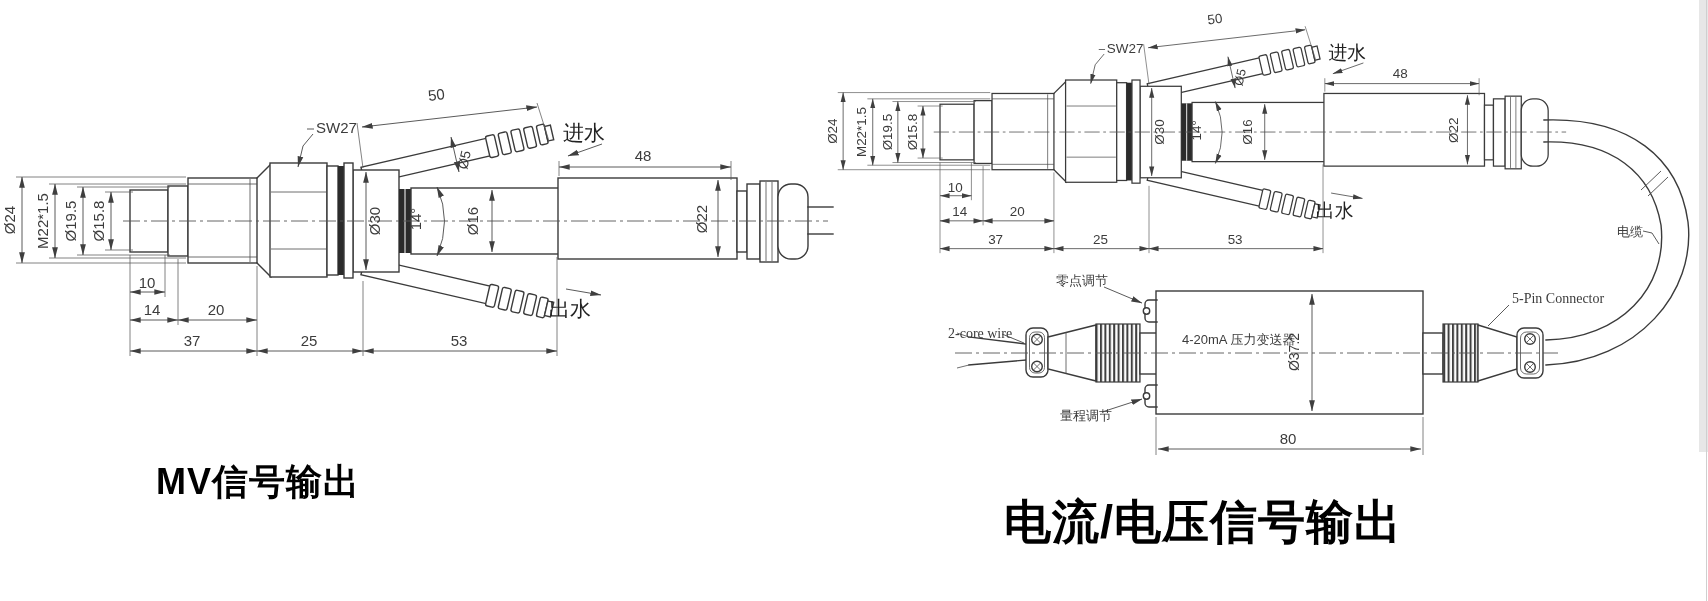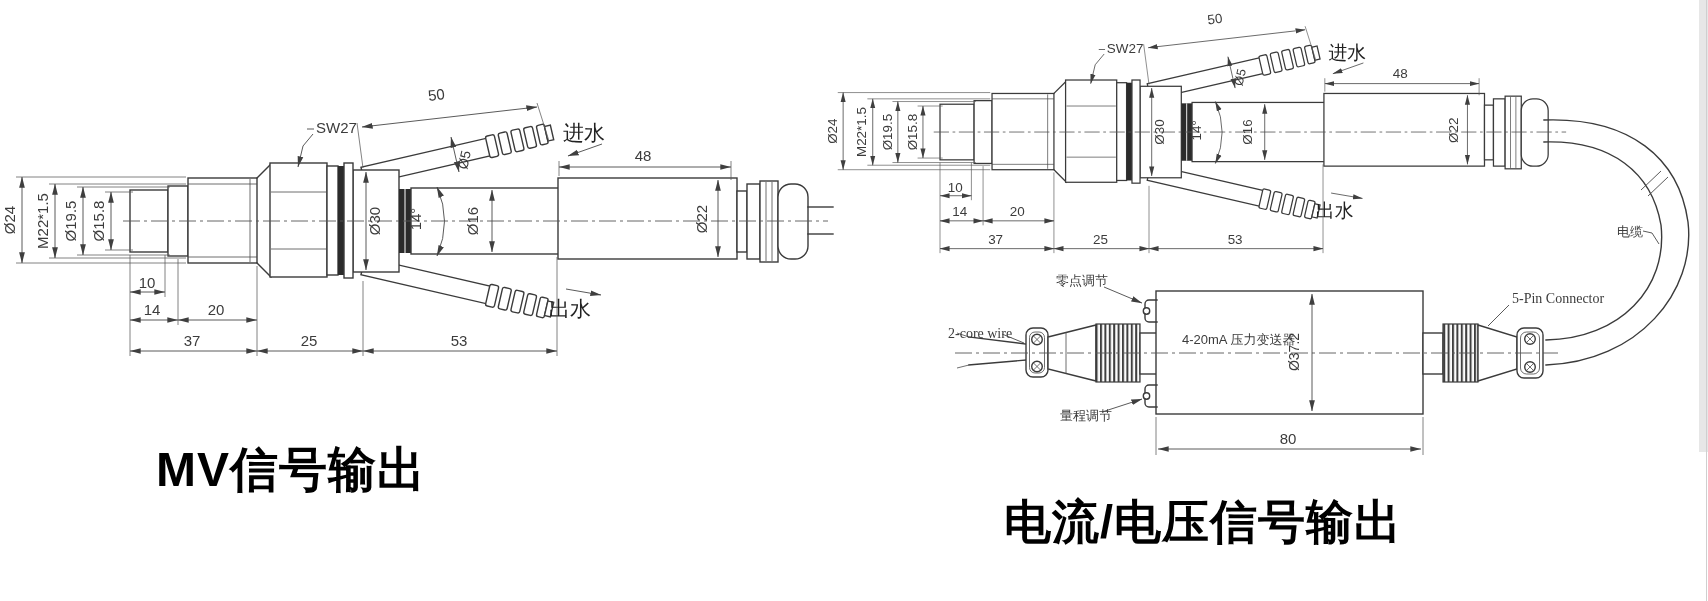--- a/index.html
+++ b/index.html
@@ -13,21 +13,21 @@
   .dim{stroke:#474747;stroke-width:.9;fill:none}
   .ext{stroke:#5a5a5a;stroke-width:.75;fill:none}
   .cl{stroke:#555;stroke-width:.9;fill:none;stroke-dasharray:17 4 3 4}
   .dk{fill:#2b2b2b;stroke:none}
   text{font-family:"Liberation Sans","DejaVu Sans",sans-serif;fill:#3c3c3c}
   .t15{font-size:15px}.t14{font-size:14px}.t13{font-size:13px}
   .t21{font-size:21px;fill:#222}
   .serif{font-family:"Liberation Serif","DejaVu Serif",serif;font-size:14px}
   .mid{text-anchor:middle}
   .title{position:absolute;font-weight:800;color:#000;letter-spacing:1px;white-space:nowrap}
-  #titleL{left:156px;top:438px;font-size:48px}
+  #titleL{left:156px;top:458px;font-size:36px}
   #titleR{left:1004px;top:491px;font-size:47px}
   .edge-strip{position:absolute;right:0;top:0;width:9px;height:452px;background:#e7e7e7}
   .edge-line{position:absolute;right:1px;top:0;width:1px;height:601px;background:#cfcfcf}
 </style>
 </head>
 <body>
 
 <div class="stage">
 
 <svg width="1708" height="601" viewBox="0 0 1708 601">

